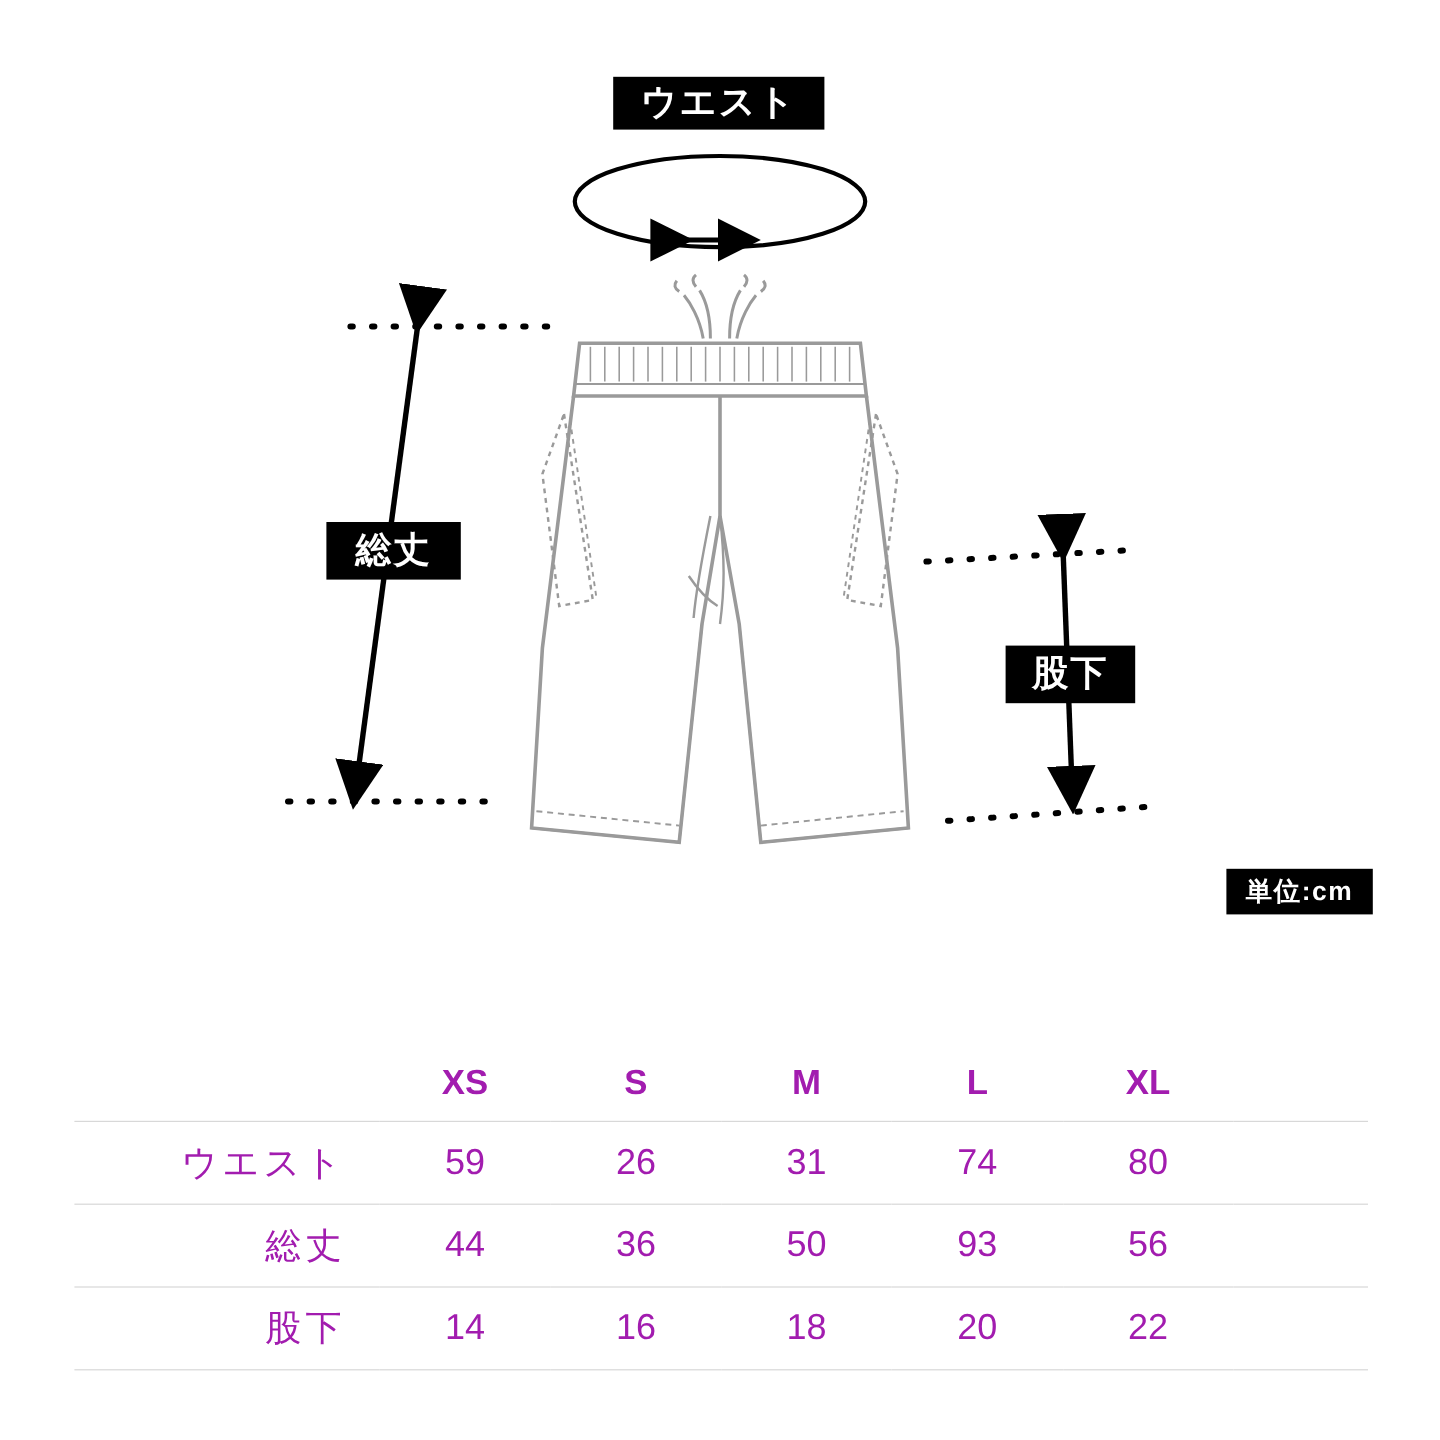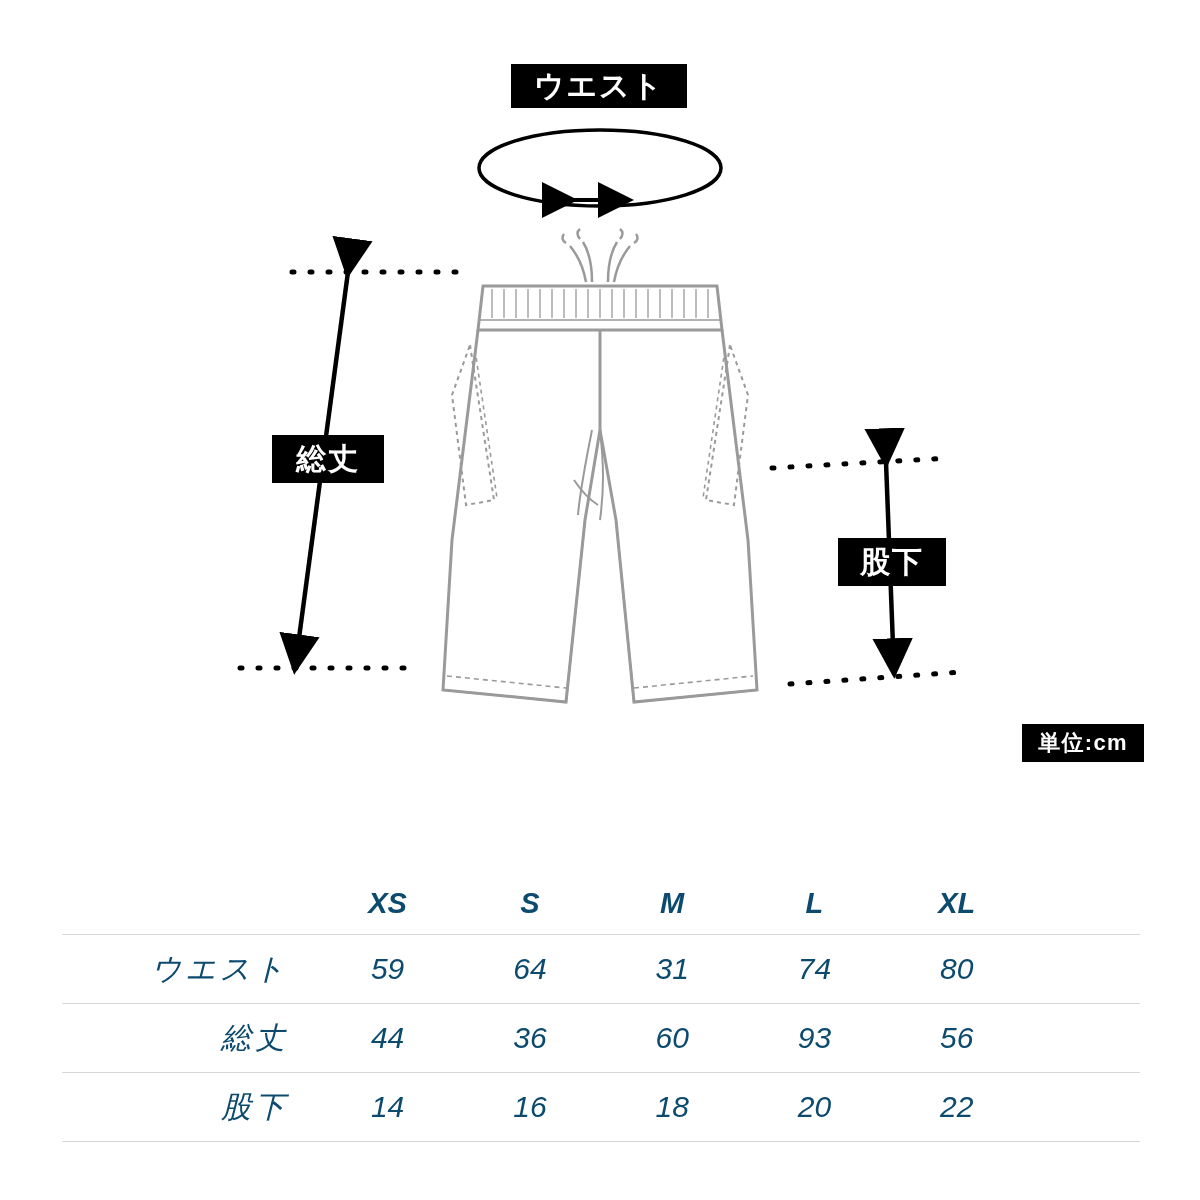--- a/index.html
+++ b/index.html
@@ -83,22 +83,21 @@
     width: 1078px;
     border-collapse: collapse;
     font-size: 30px;
   }
   .size-table th,
   .size-table td {
     padding: 0;
     height: 68px;
     text-align: center;
     font-weight: 400;
-    color: #0c4a6e;
-    font-style: italic;
+    color: #a21caf;
   }
   .size-table thead th {
     font-weight: 700;
     font-size: 29px;
     height: 62px;
   }
   .size-table tbody tr {
     border-top: 1px solid #d8d8d8;
   }
   .size-table tbody tr:last-child {
@@ -227,31 +226,31 @@
         <th class="col-size">M</th>
         <th class="col-size">L</th>
         <th class="col-size">XL</th>
         <th class="col-pad"></th>
       </tr>
     </thead>
     <tbody>
       <tr>
         <td class="row-head">ウエスト</td>
         <td>59</td>
-        <td>64</td>
+        <td>26</td>
         <td>31</td>
         <td>74</td>
         <td>80</td>
         <td></td>
       </tr>
       <tr>
         <td class="row-head">総丈</td>
         <td>44</td>
         <td>36</td>
-        <td>60</td>
+        <td>50</td>
         <td>93</td>
         <td>56</td>
         <td></td>
       </tr>
       <tr>
         <td class="row-head">股下</td>
         <td>14</td>
         <td>16</td>
         <td>18</td>
         <td>20</td>

